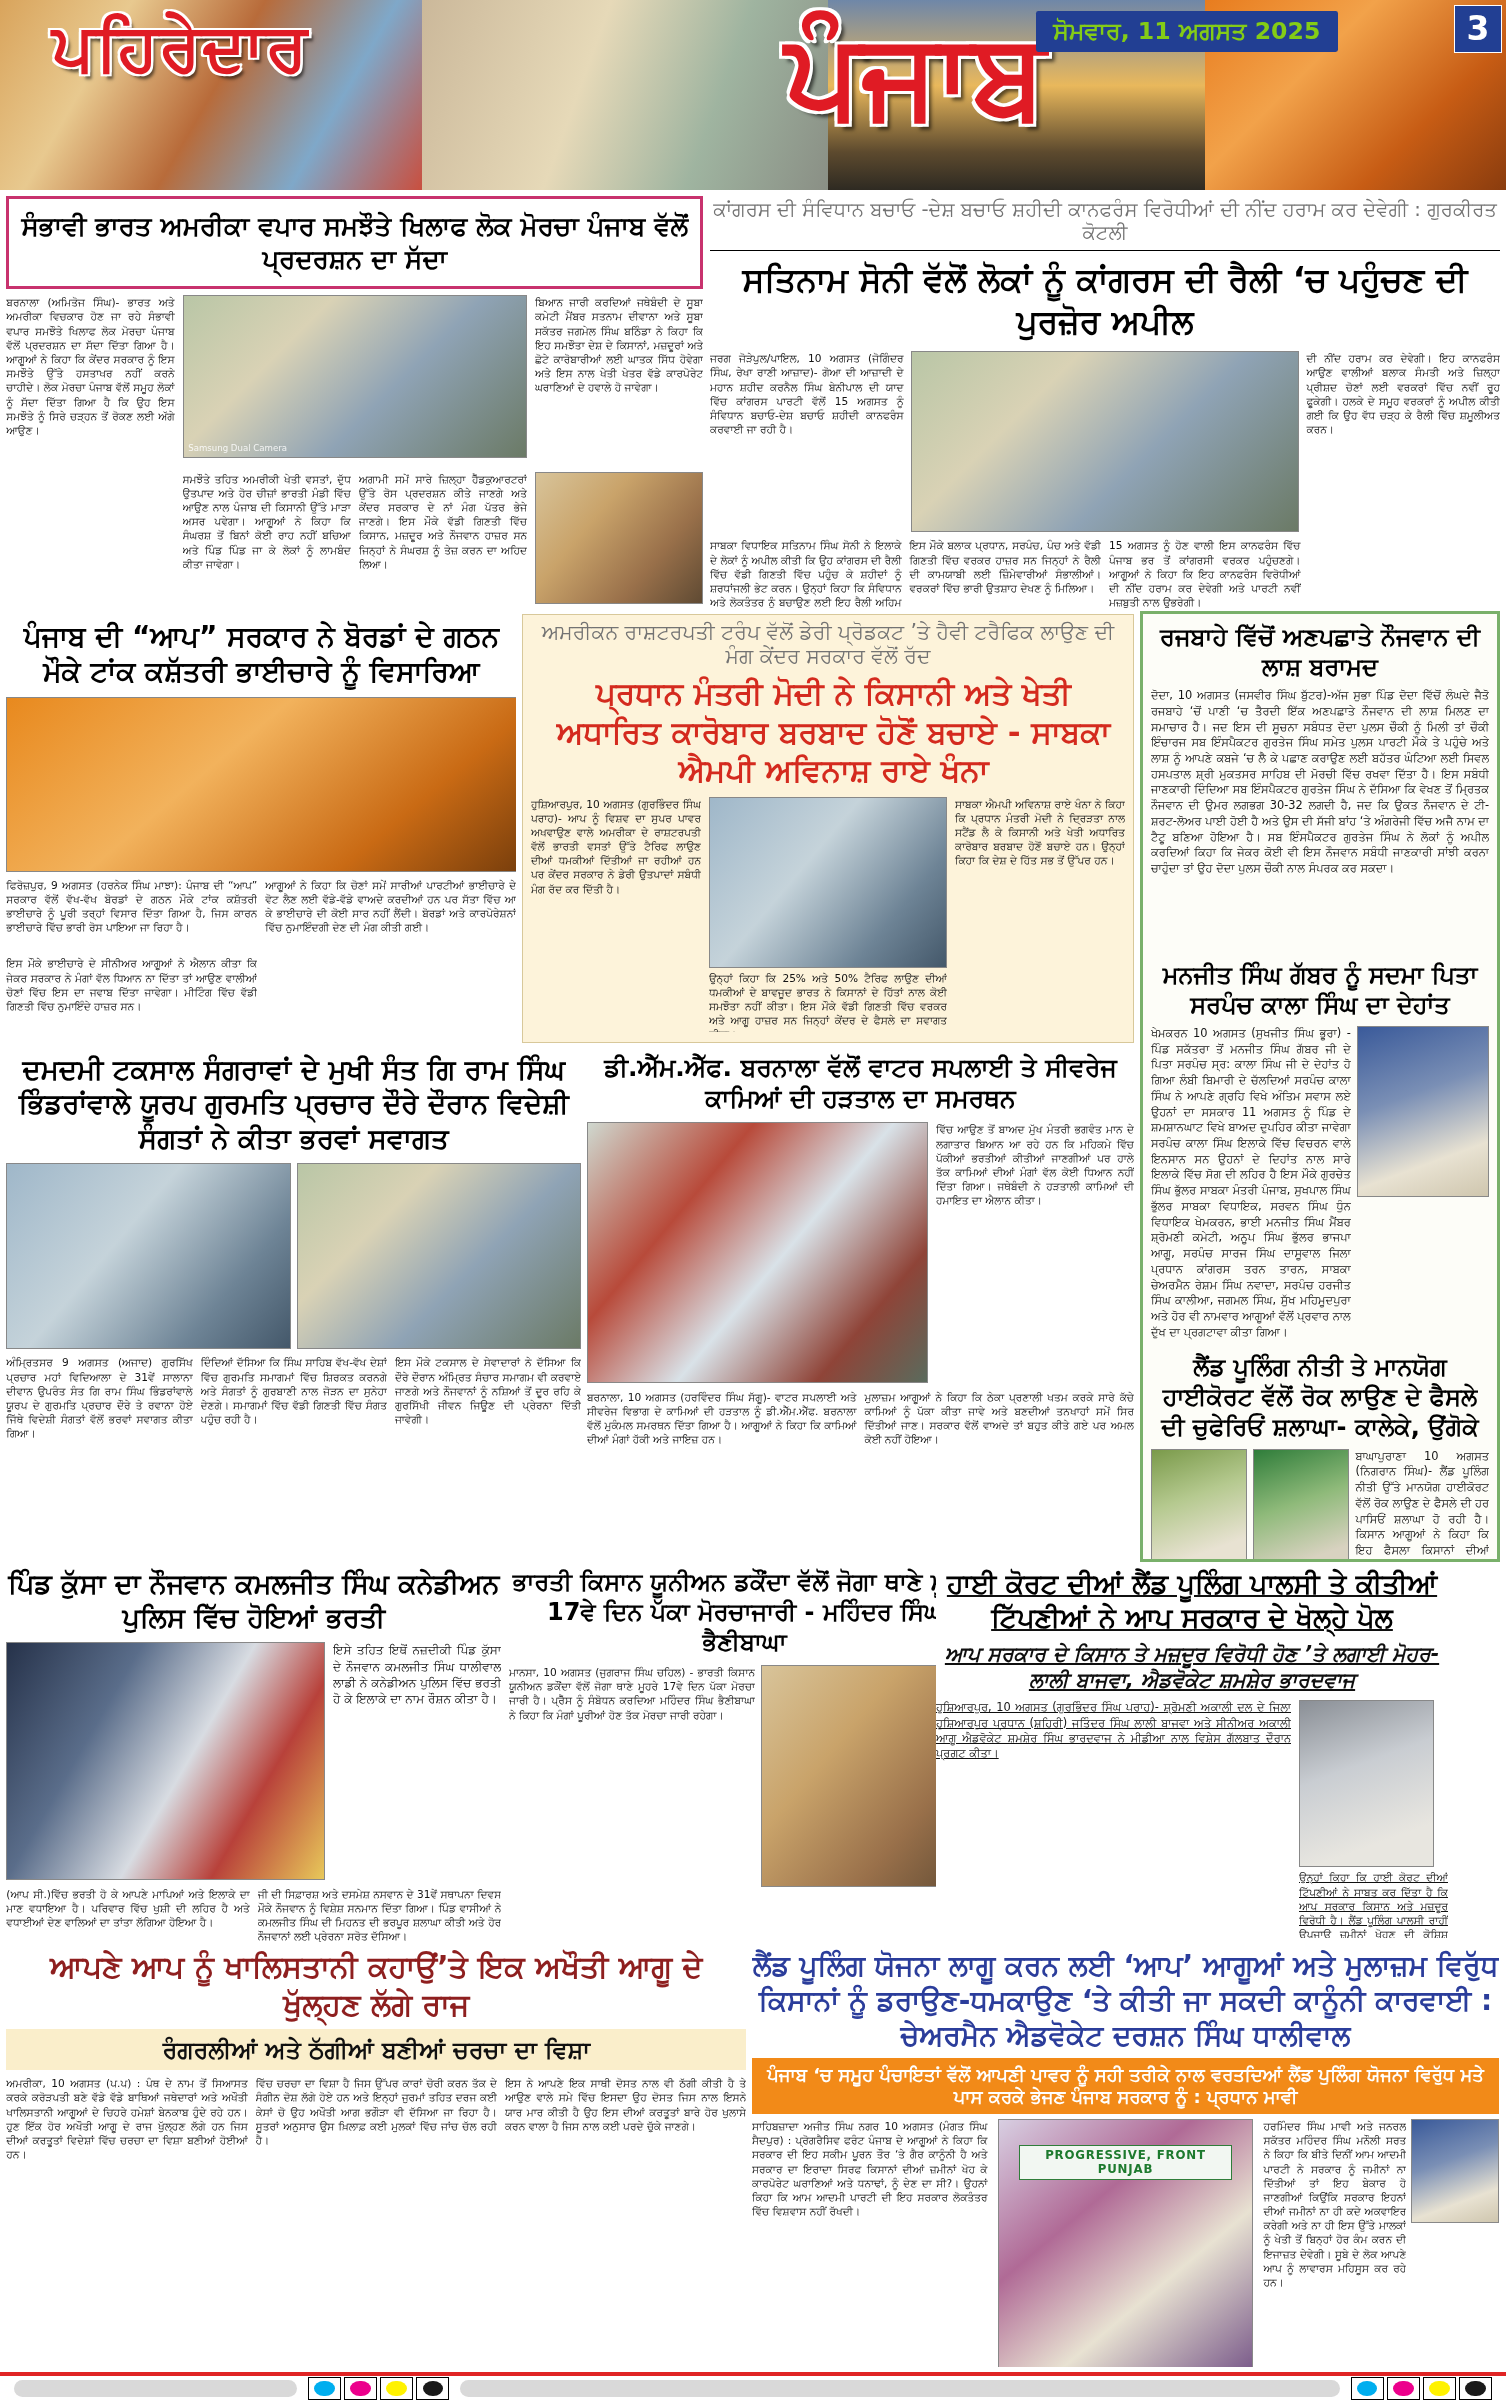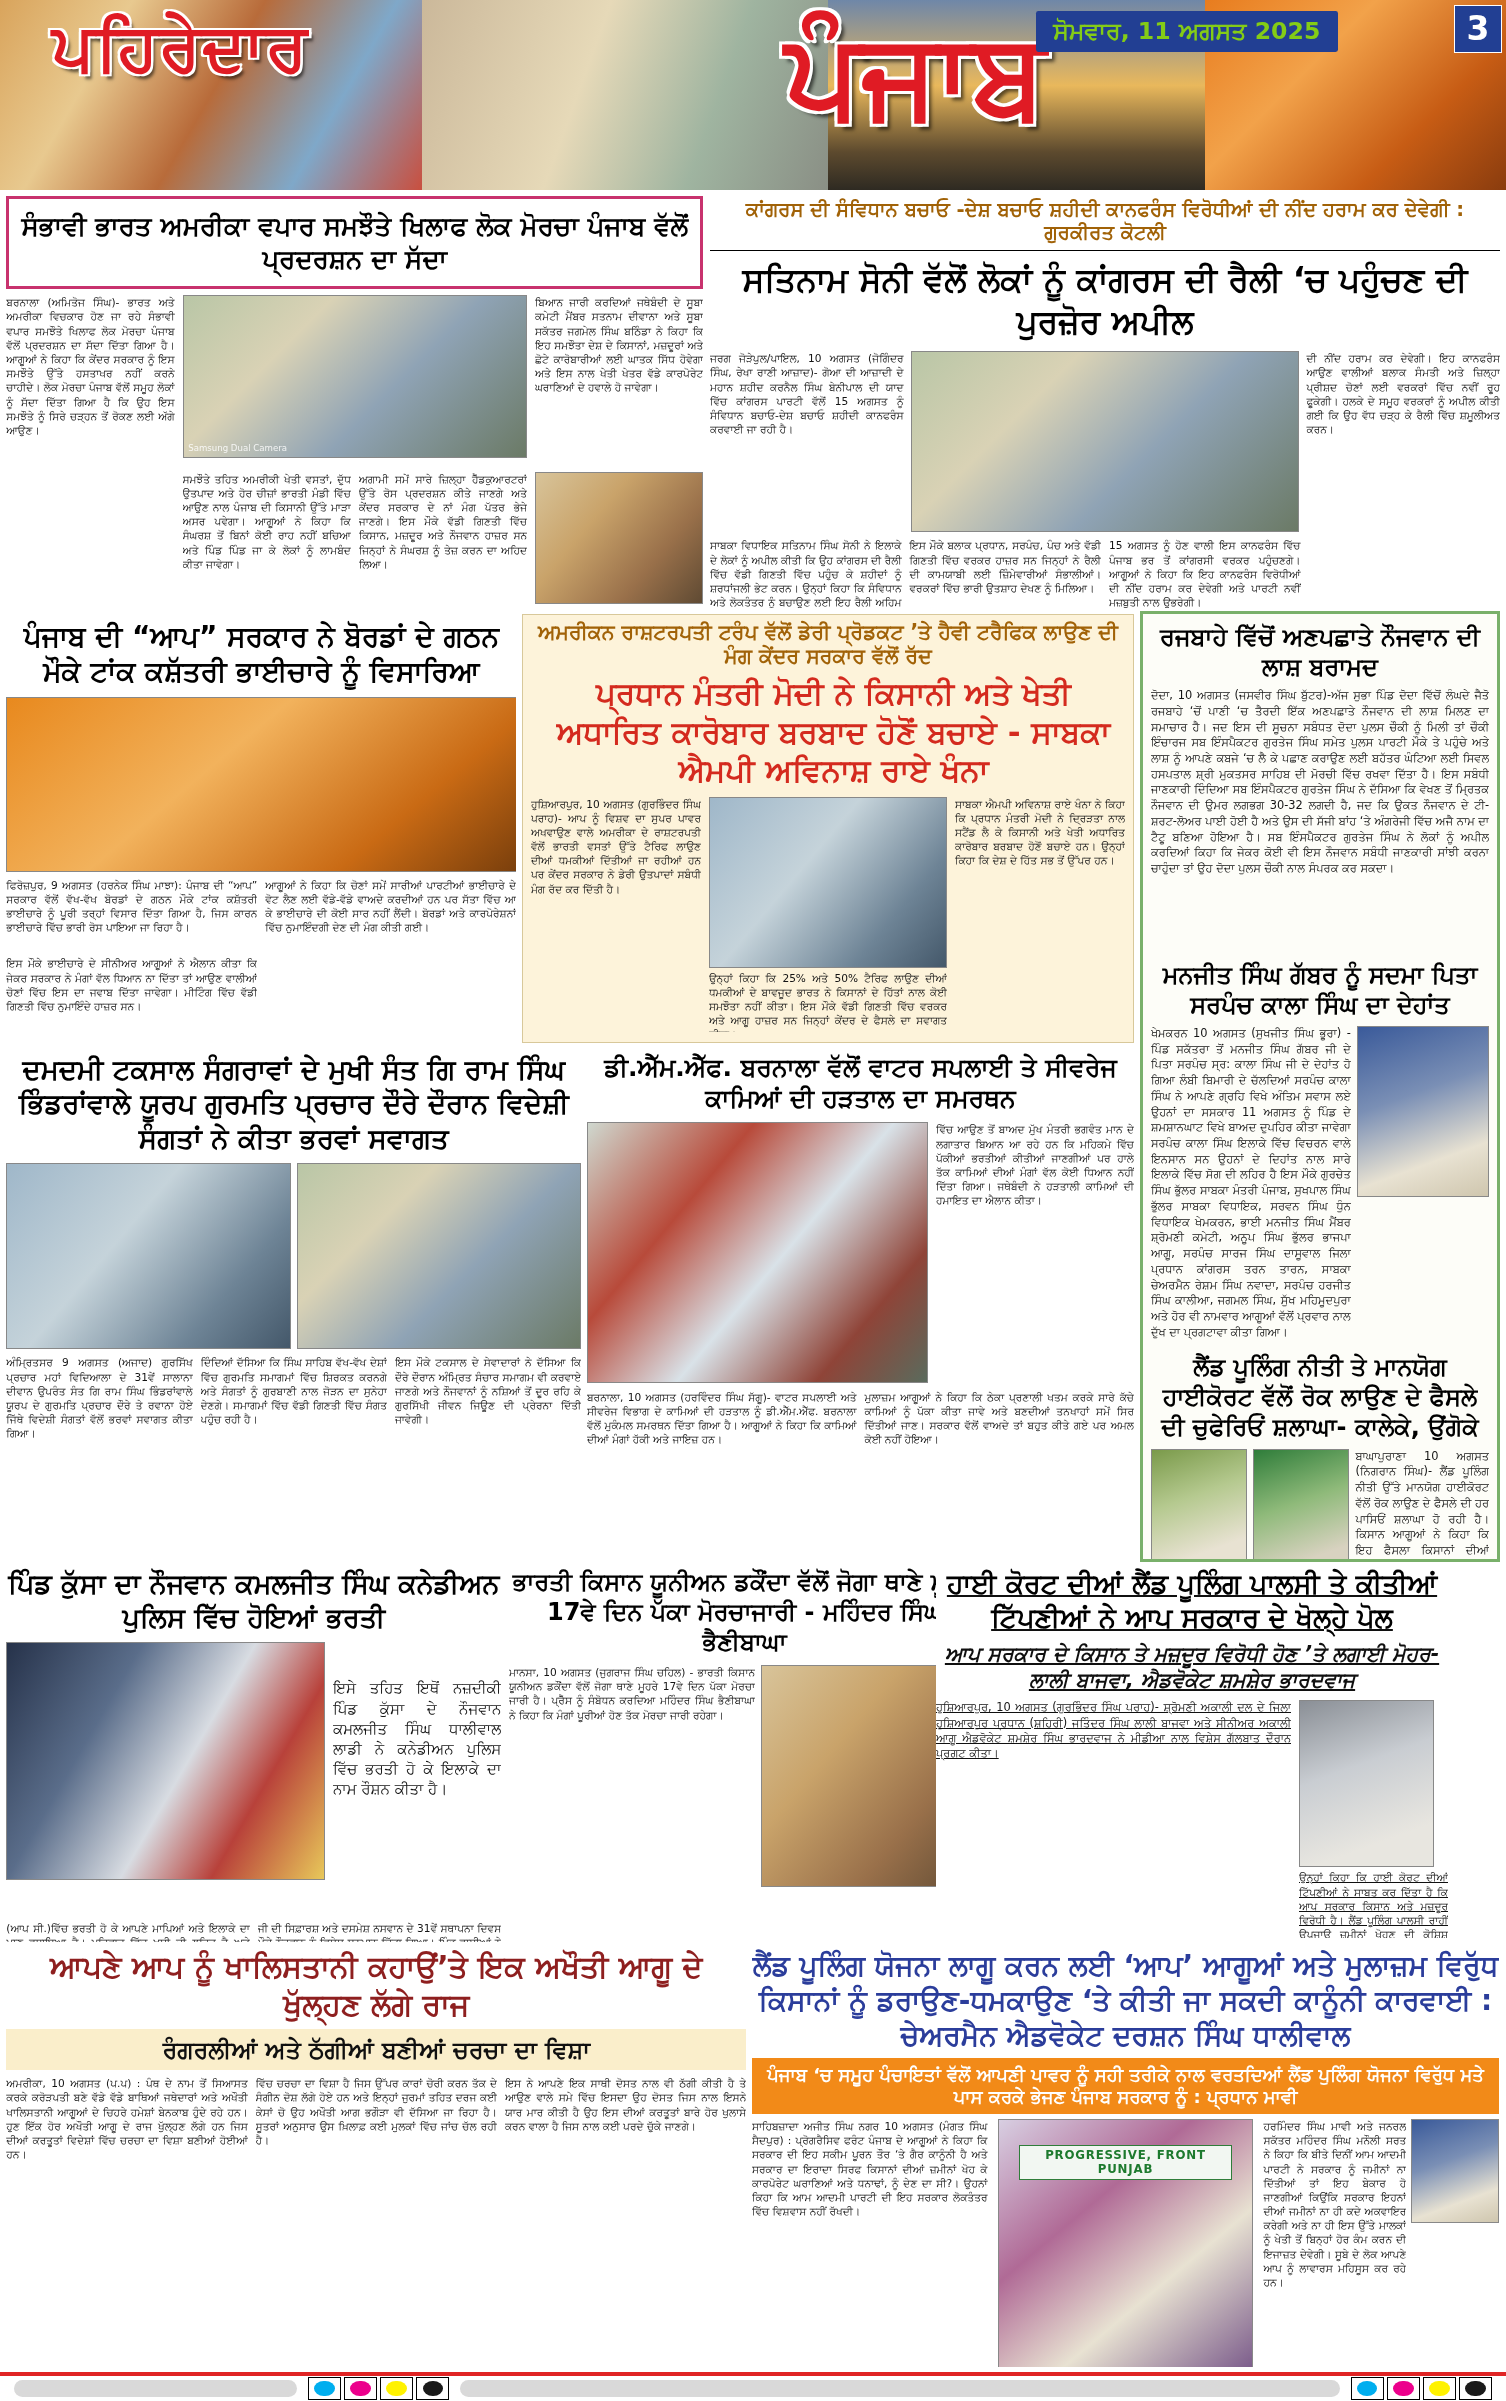--- a/index.html
+++ b/index.html
@@ -14,21 +14,21 @@
   .seg4{width:20%;background:linear-gradient(135deg,#e87c1e 0%,#f2a24a 35%,#c75c14 70%,#8a3c0e 100%);}
   #masthead{left:52px;top:9.4px;font-size:66px;font-weight:bold;color:#e01b24;letter-spacing:1.6px;
     text-shadow:-2.4px -2.4px 0 #fff,2.4px -2.4px 0 #fff,-2.4px 2.4px 0 #fff,2.4px 2.4px 0 #fff,3.9px 4.7px 3.1px rgba(0,0,0,.55);}
   #sectiontitle{left:785px;top:15.7px;font-size:118px;font-weight:bold;color:#e01b24;line-height:1;
     text-shadow:-3.1px -3.1px 0 #fff,3.1px -3.1px 0 #fff,-3.1px 3.1px 0 #fff,3.1px 3.1px 0 #fff,5.5px 6.3px 3.9px rgba(0,0,0,.6);}
   #datebox{left:1036px;top:11px;background:#223f93;color:#84cc16;font-size:23.6px;font-weight:bold;padding:6.3px 17.3px;border-radius:2.4px;}
   #pagenumbox{left:1454px;top:4.7px;width:46px;height:46px;background:#223f93;color:#fff;font-size:33px;font-weight:bold;display:flex;align-items:center;justify-content:center;border:1.6px solid #fff;}
   
   .story{position:absolute;overflow:hidden;background:#fff;}
   .hl{font-weight:bold;color:#000;text-align:center;line-height:1.25;}
-  .kicker{font-weight:bold;text-align:center;color:#a16207;}
+  .kicker{font-weight:normal;text-align:center;color:#737373;}
   .bodytxt{font-size:10.6px;line-height:1.34;text-align:justify;color:#141414;overflow:hidden;}
   .grid{display:grid;gap:7.9px;}
   .photo{background:linear-gradient(135deg,#b9c6a6 0%,#d9d2b5 30%,#8fa3b5 60%,#6b7a66 100%);border:0.8px solid #888;position:relative;overflow:hidden;}
   .photo.warm{background:linear-gradient(130deg,#d8c49a 0%,#c9a36a 35%,#99704a 70%,#5f4a33 100%);}
   .photo.cool{background:linear-gradient(130deg,#9fb7c9 0%,#c5d3da 40%,#6e8496 75%,#44586a 100%);}
   .photo.flags{background:linear-gradient(130deg,#cfd8cf 0%,#b84a3a 30%,#d9e2e8 55%,#8f4438 80%,#5a6b5d 100%);}
   .photo.portrait{background:linear-gradient(160deg,#3a5a9a 0%,#7a8fb5 40%,#e8e2d2 75%,#cfc6ae 100%);}
   .photo.orange{background:linear-gradient(140deg,#e8891e 0%,#f2b25c 40%,#c96a14 75%,#7a3f0c 100%);}
   .photo .wm{position:absolute;left:4.7px;bottom:4.7px;color:rgba(255,255,255,.85);font-size:8.6px;}
   .photo .banner-in{position:absolute;left:8%;top:10%;right:8%;background:#f2f7f2;border:1.6px solid #2f7d3a;color:#1d7a2e;font-weight:bold;font-size:11.8px;text-align:center;padding:2.4px 0;letter-spacing:0.8px;}
@@ -166,21 +166,21 @@
   <div class="grid" style="grid-template-columns:repeat(2,1fr);margin-top:6.3px;height:149px;">
     <div class="bodytxt">ਬਰਨਾਲਾ, 10 ਅਗਸਤ (ਹਰਵਿੰਦਰ ਸਿੰਘ ਸੱਗੂ)- ਵਾਟਰ ਸਪਲਾਈ ਅਤੇ ਸੀਵਰੇਜ ਵਿਭਾਗ ਦੇ ਕਾਮਿਆਂ ਦੀ ਹੜਤਾਲ ਨੂੰ ਡੀ.ਐੱਮ.ਐੱਫ. ਬਰਨਾਲਾ ਵੱਲੋਂ ਮੁਕੰਮਲ ਸਮਰਥਨ ਦਿੱਤਾ ਗਿਆ ਹੈ। ਆਗੂਆਂ ਨੇ ਕਿਹਾ ਕਿ ਕਾਮਿਆਂ ਦੀਆਂ ਮੰਗਾਂ ਹੱਕੀ ਅਤੇ ਜਾਇਜ਼ ਹਨ।</div>
     <div class="bodytxt">ਮੁਲਾਜ਼ਮ ਆਗੂਆਂ ਨੇ ਕਿਹਾ ਕਿ ਠੇਕਾ ਪ੍ਰਣਾਲੀ ਖਤਮ ਕਰਕੇ ਸਾਰੇ ਕੱਚੇ ਕਾਮਿਆਂ ਨੂੰ ਪੱਕਾ ਕੀਤਾ ਜਾਵੇ ਅਤੇ ਬਣਦੀਆਂ ਤਨਖਾਹਾਂ ਸਮੇਂ ਸਿਰ ਦਿੱਤੀਆਂ ਜਾਣ। ਸਰਕਾਰ ਵੱਲੋਂ ਵਾਅਦੇ ਤਾਂ ਬਹੁਤ ਕੀਤੇ ਗਏ ਪਰ ਅਮਲ ਕੋਈ ਨਹੀਂ ਹੋਇਆ।</div>
   </div>
 </div>
 
 <div class="story" id="story-j" style="left:6.3px;top:1564px;width:495px;height:378px;">
   <div class="hl" style="font-size:27px;padding:3.1px 0 7.9px;">ਪਿੰਡ ਕੁੱਸਾ ਦਾ ਨੌਜਵਾਨ ਕਮਲਜੀਤ ਸਿੰਘ ਕਨੇਡੀਅਨ ਪੁਲਿਸ ਵਿੱਚ ਹੋਇਆਂ ਭਰਤੀ</div>
   <div style="display:flex;gap:7.9px;">
     <div class="photo cool" style="width:64%;height:236px;background:linear-gradient(120deg,#26324a 0%,#5a6d8a 30%,#d8dce2 55%,#b8413a 75%,#e8c85a 100%);"></div>
-    <div class="bodytxt" style="flex:1;height:236px;font-size:15px;margin-top:36px;">ਇਸੇ ਤਹਿਤ ਇਥੋਂ ਨਜ਼ਦੀਕੀ ਪਿੰਡ ਕੁੱਸਾ ਦੇ ਨੌਜਵਾਨ ਕਮਲਜੀਤ ਸਿੰਘ ਧਾਲੀਵਾਲ ਲਾਡੀ ਨੇ ਕਨੇਡੀਅਨ ਪੁਲਿਸ ਵਿੱਚ ਭਰਤੀ ਹੋ ਕੇ ਇਲਾਕੇ ਦਾ ਨਾਮ ਰੌਸ਼ਨ ਕੀਤਾ ਹੈ।</div>
+    <div class="bodytxt" style="flex:1;height:236px;font-size:12px;">ਇਸੇ ਤਹਿਤ ਇਥੋਂ ਨਜ਼ਦੀਕੀ ਪਿੰਡ ਕੁੱਸਾ ਦੇ ਨੌਜਵਾਨ ਕਮਲਜੀਤ ਸਿੰਘ ਧਾਲੀਵਾਲ ਲਾਡੀ ਨੇ ਕਨੇਡੀਅਨ ਪੁਲਿਸ ਵਿੱਚ ਭਰਤੀ ਹੋ ਕੇ ਇਲਾਕੇ ਦਾ ਨਾਮ ਰੌਸ਼ਨ ਕੀਤਾ ਹੈ।</div>
   </div>
   <div class="grid" style="grid-template-columns:repeat(2,1fr);margin-top:6.3px;height:94px;">
     <div class="bodytxt">(ਆਪ ਸੀ.)ਵਿੱਚ ਭਰਤੀ ਹੋ ਕੇ ਆਪਣੇ ਮਾਪਿਆਂ ਅਤੇ ਇਲਾਕੇ ਦਾ ਮਾਣ ਵਧਾਇਆ ਹੈ। ਪਰਿਵਾਰ ਵਿੱਚ ਖੁਸ਼ੀ ਦੀ ਲਹਿਰ ਹੈ ਅਤੇ ਵਧਾਈਆਂ ਦੇਣ ਵਾਲਿਆਂ ਦਾ ਤਾਂਤਾ ਲੱਗਿਆ ਹੋਇਆ ਹੈ।</div>
     <div class="bodytxt">ਜੀ ਦੀ ਸਿਫ਼ਾਰਸ਼ ਅਤੇ ਦਸਮੇਸ਼ ਨਸਵਾਨ ਦੇ 31ਵੇਂ ਸਥਾਪਨਾ ਦਿਵਸ ਮੌਕੇ ਨੌਜਵਾਨ ਨੂੰ ਵਿਸ਼ੇਸ਼ ਸਨਮਾਨ ਦਿੱਤਾ ਗਿਆ। ਪਿੰਡ ਵਾਸੀਆਂ ਨੇ ਕਮਲਜੀਤ ਸਿੰਘ ਦੀ ਮਿਹਨਤ ਦੀ ਭਰਪੂਰ ਸ਼ਲਾਘਾ ਕੀਤੀ ਅਤੇ ਹੋਰ ਨੌਜਵਾਨਾਂ ਲਈ ਪ੍ਰੇਰਨਾ ਸਰੋਤ ਦੱਸਿਆ।</div>
   </div>
 </div>
 
 <div class="story" id="story-k" style="left:509px;top:1564px;width:471px;height:378px;">
   <div class="hl" style="font-size:24px;padding:3.1px 0 7.9px;">ਭਾਰਤੀ ਕਿਸਾਨ ਯੂਨੀਅਨ ਡਕੌਂਦਾ ਵੱਲੋਂ ਜੋਗਾ ਥਾਣੇ ਮੂਹਰੇ 17ਵੇ ਦਿਨ ਪੱਕਾ ਮੋਰਚਾਜਾਰੀ - ਮਹਿੰਦਰ ਸਿੰਘ ਭੈਣੀਬਾਘਾ</div>
   <div style="display:flex;gap:6.3px;">

